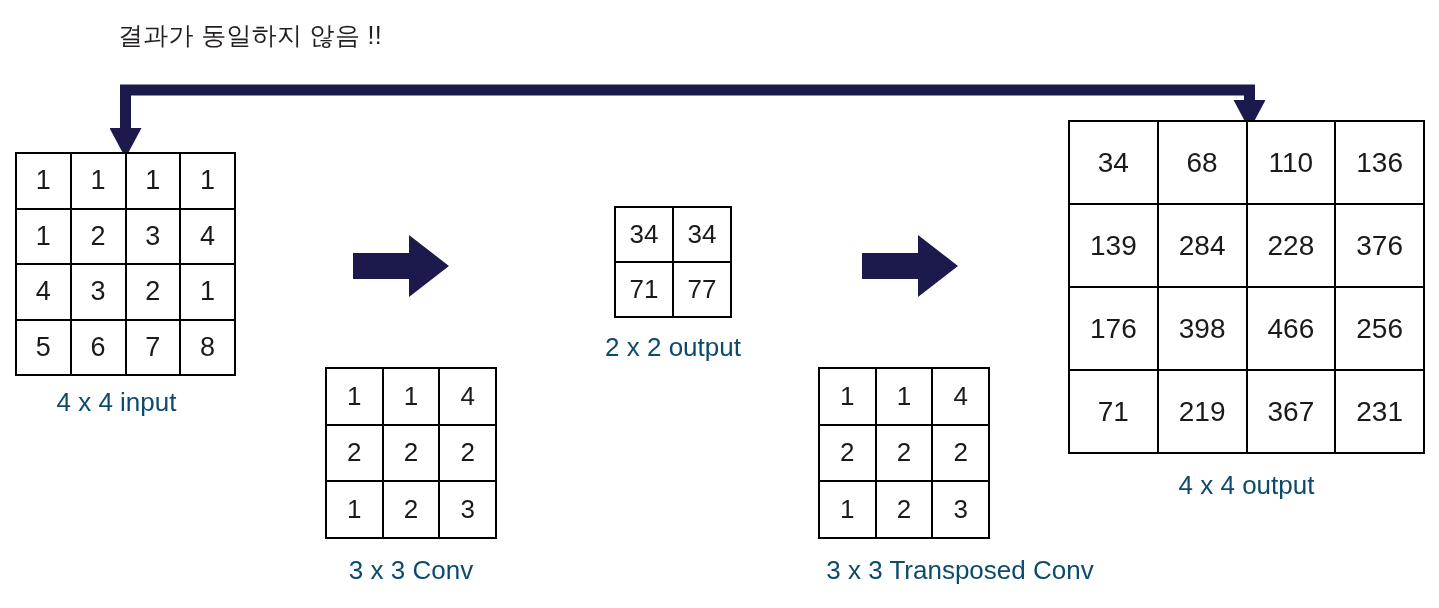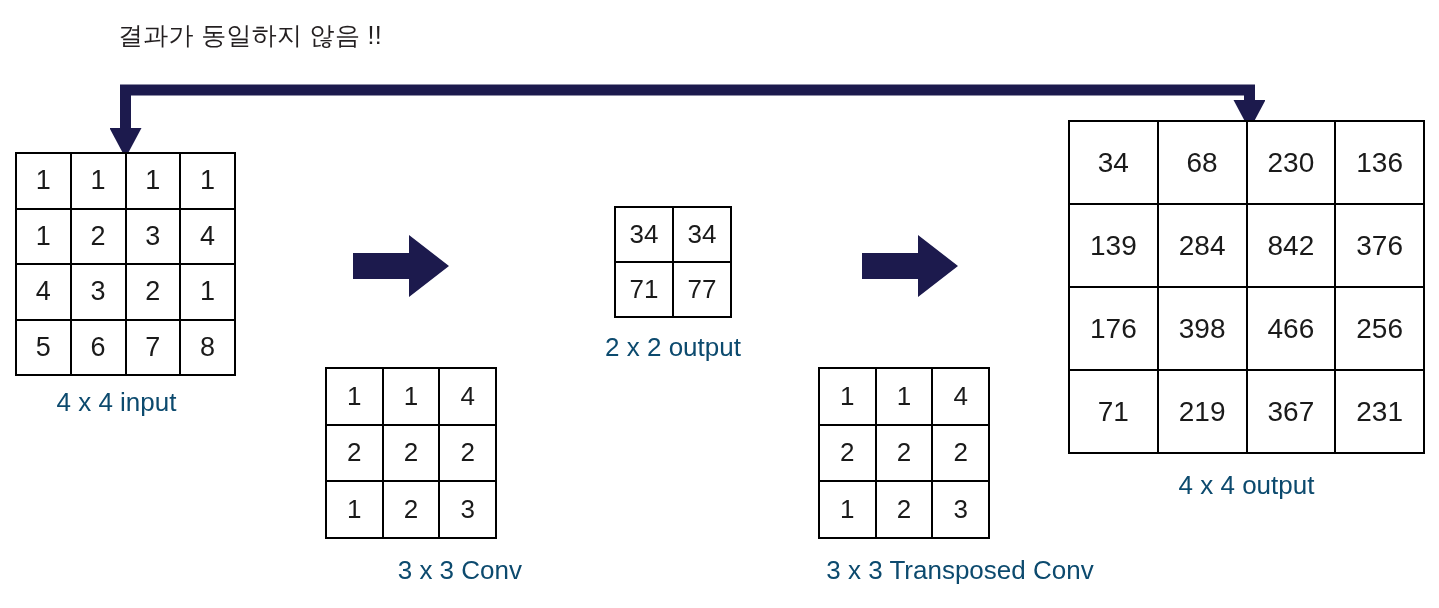--- a/index.html
+++ b/index.html
@@ -96,21 +96,21 @@
 
   
   .caption {
     position: absolute;
     color: #0c4a6e;
     font-size: 26px;
     white-space: nowrap;
     text-align: center;
   }
   #cap-input    { left: 6px;  top: 387px; width: 221px; }
-  #cap-conv     { left: 300px; top: 555px; width: 222px; text-align: right; }
+  #cap-conv     { left: 300px; top: 555px; width: 222px; }
   #cap-mid      { left: 575px; top: 332px; width: 196px; }
   #cap-tconv    { left: 792px; top: 555px; width: 336px; }
   #cap-output   { left: 1068px;top: 470px; width: 357px; }
 
   
   #note {
     position: absolute;
     left: 118px;
     top: 19px;
     font-size: 25px;
@@ -214,25 +214,25 @@
     <div class="cell">2</div>
     <div class="cell">1</div>
     <div class="cell">2</div>
     <div class="cell">3</div>
   </div>
   <div class="caption" id="cap-tconv">3 x 3 Transposed Conv</div>
 
   <div class="matrix" id="m-output">
     <div class="cell">34</div>
     <div class="cell">68</div>
-    <div class="cell">230</div>
+    <div class="cell">110</div>
     <div class="cell">136</div>
     <div class="cell">139</div>
     <div class="cell">284</div>
-    <div class="cell">842</div>
+    <div class="cell">228</div>
     <div class="cell">376</div>
     <div class="cell">176</div>
     <div class="cell">398</div>
     <div class="cell">466</div>
     <div class="cell">256</div>
     <div class="cell">71</div>
     <div class="cell">219</div>
     <div class="cell">367</div>
     <div class="cell">231</div>
   </div>

